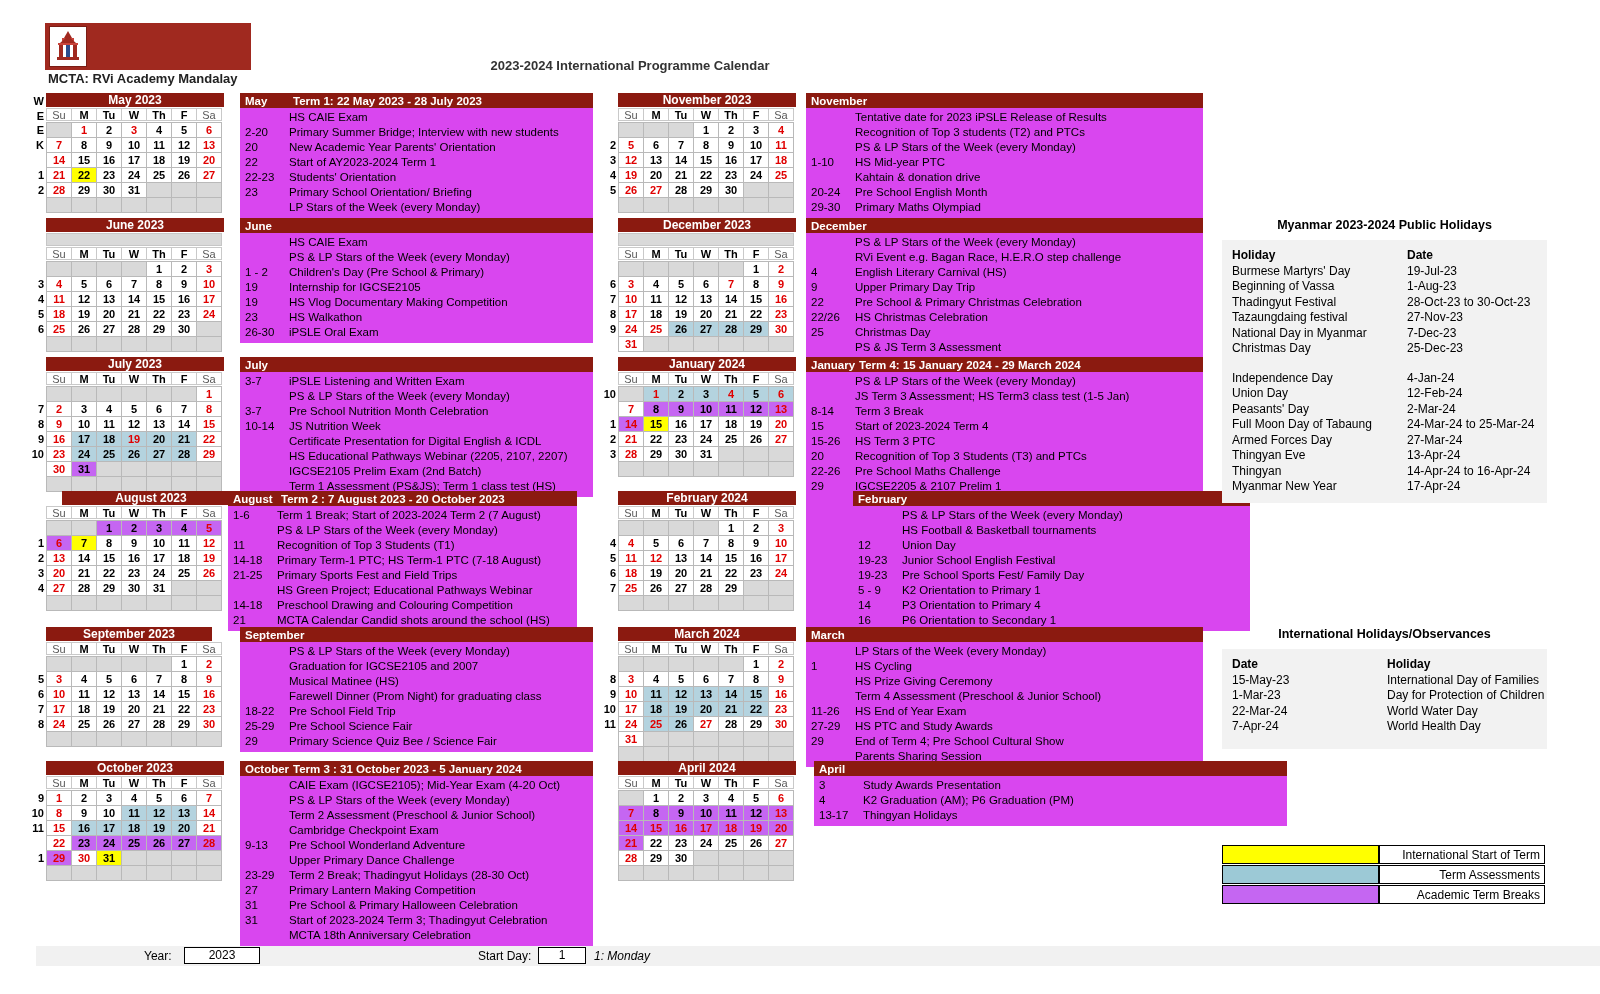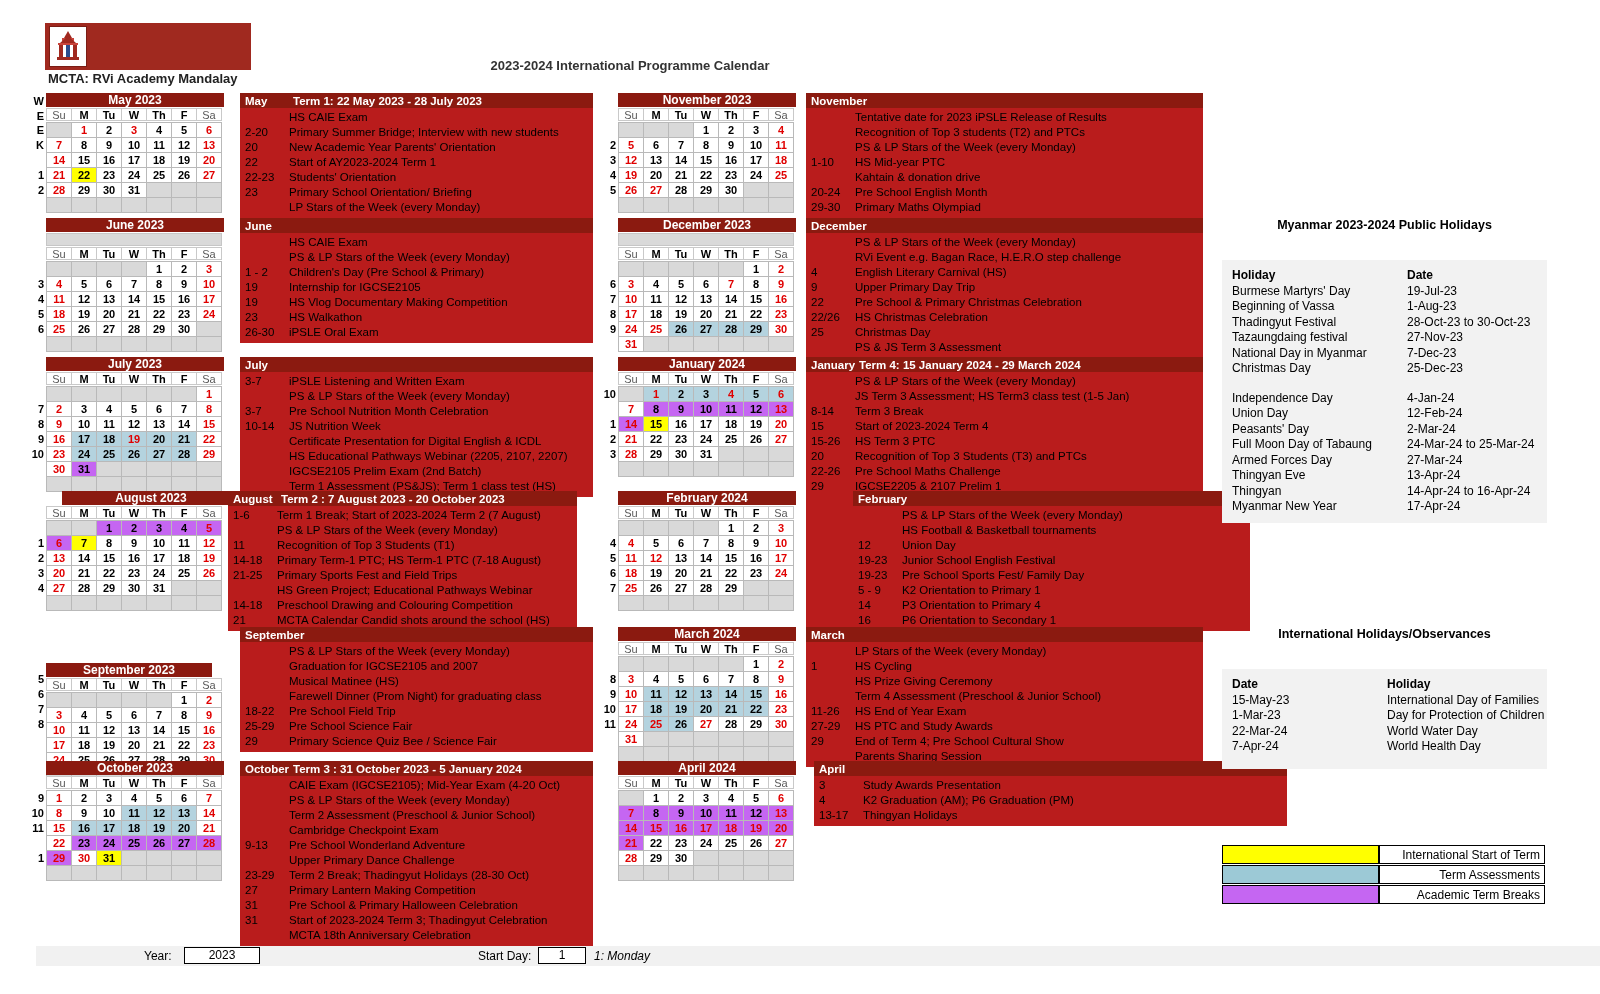--- a/index.html
+++ b/index.html
@@ -22,28 +22,28 @@
   .dayrow .dn{height:11px;background:#fff;font-size:11px;font-weight:bold;display:flex;align-items:center;justify-content:center;color:#000;}
   .dayrow .we{color:#595959;font-weight:normal;}
   .grid{display:grid;grid-template-columns:repeat(7,24px);grid-auto-rows:14px;gap:1px;background:#B9B9B9;border:1px solid #B9B9B9;width:fit-content;}
   .c{background:#fff;font-weight:bold;font-size:11px;display:flex;align-items:center;justify-content:center;color:#000;}
   .c.e{background:#D9D9D9;}
   .c.r{color:#E00000;}
   .c.y{background:#FFFF00;}
   .c.b{background:#B4D3DF;}
   .c.p{background:#C566F2;}
   
-  .events{position:absolute;top:0;background:#b91c1c;padding-bottom:3px;}
+  .events{position:absolute;top:0;background:#d946ef;padding-bottom:3px;}
   .ev-head{height:15px;background:#8B1A10;color:#fff;display:flex;align-items:center;font-size:11.5px;font-weight:bold;margin-bottom:2px;}
   .ev-head .ml{width:48px;padding-left:5px;flex:none;}
   .ev-row{display:flex;font-size:11.5px;line-height:15px;color:#000;}
   .ev-row .ed{width:44px;padding-left:5px;flex:none;}
   
   .panel-title{position:absolute;text-align:center;font-weight:bold;font-size:12.5px;color:#000;}
-  .panel{position:absolute;background:#F2F2F2;box-sizing:border-box;padding:8px 0 8px 10px;font-size:12px;color:#000;margin-top:20px;}
+  .panel{position:absolute;background:#F2F2F2;box-sizing:border-box;padding:8px 0 8px 10px;font-size:12px;color:#000;}
   .prow{display:flex;line-height:15.5px;}
   .prow .pc1{flex:none;}
   .prow.phead{font-weight:bold;}
   .pgap{height:14px;}
   
   .legend{position:absolute;}
   .lrow{display:flex;height:19px;margin-bottom:1px;}
   .lsw{width:157px;border:1px solid #000;box-sizing:border-box;}
   .llb{width:166px;border:1px solid #000;box-sizing:border-box;background:#fff;display:flex;align-items:center;justify-content:flex-end;padding-right:4px;font-size:12px;}
   
@@ -482,21 +482,21 @@
       </div>
     </div>
     <div class="month" style="left: 28px; top: 627px;">
       <div class="gut" style="left: 0px; top: 1px;"></div>
       <div class="gut" style="left: 0px; top: 16px;"></div>
       <div class="gut" style="left: 0px; top: 45px;">5</div>
       <div class="gut" style="left: 0px; top: 60px;">6</div>
       <div class="gut" style="left: 0px; top: 75px;">7</div>
       <div class="gut" style="left: 0px; top: 90px;">8</div>
       <div class="cal">
-        <div class="cal-title" style="width: 166px; margin-top: 36px;">September 2023</div>
+        <div class="cal-title" style="width: 166px;">September 2023</div>
         <div class="dayrow">
           <div class="dn we">Su</div>
           <div class="dn">M</div>
           <div class="dn">Tu</div>
           <div class="dn">W</div>
           <div class="dn">Th</div>
           <div class="dn">F</div>
           <div class="dn we">Sa</div>
         </div>
         <div class="grid">

